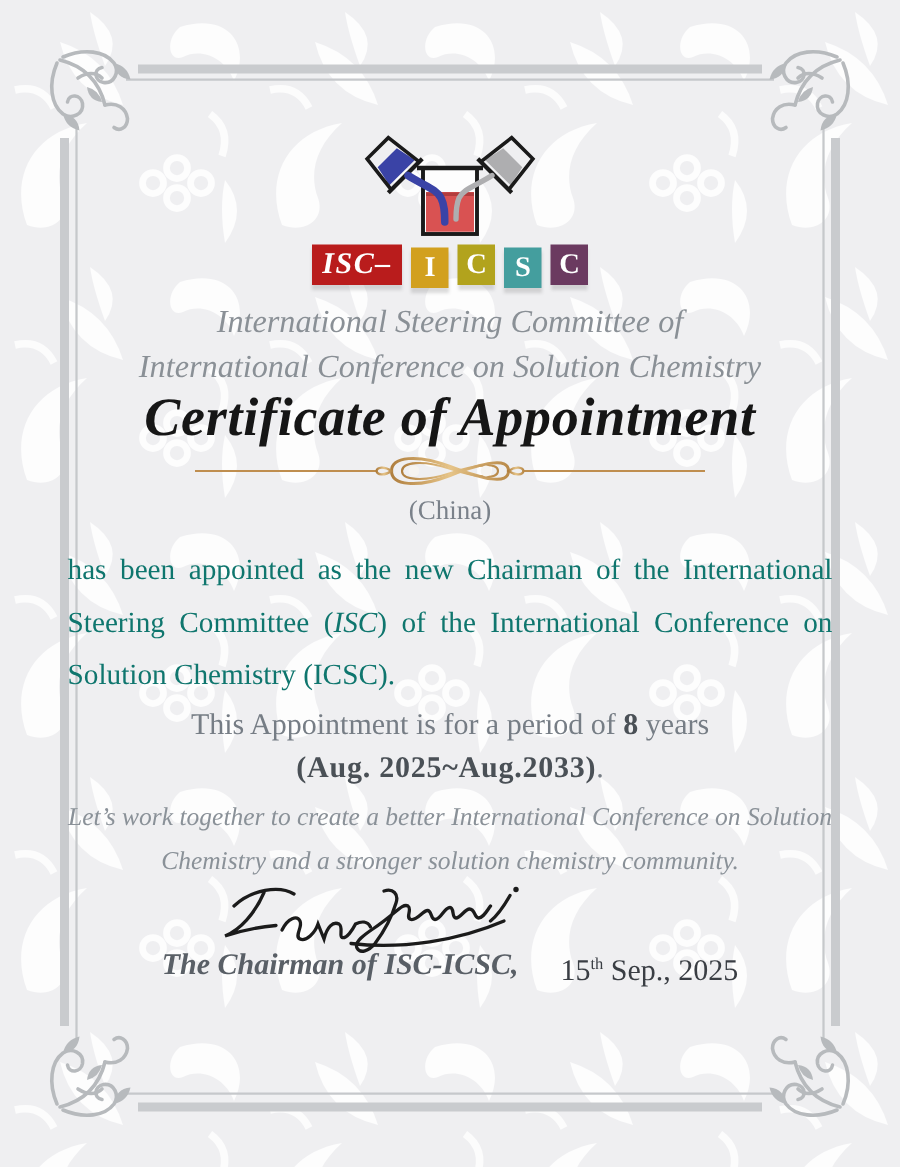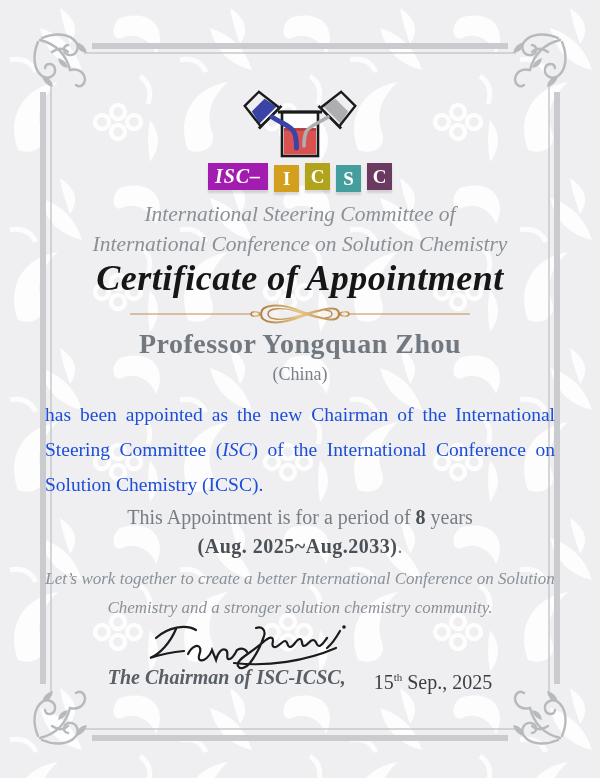--- a/index.html
+++ b/index.html
@@ -17,21 +17,21 @@
   .blk:nth-child(4){margin-top:2px;}
 
   .hline{color:#8a9096;font-weight:normal;font-style:italic;font-size:21.5px;line-height:30px;}
   .hline1{margin-top:8px;}
   .title{margin:0;color:#161616;font-weight:bold;font-style:italic;font-size:36px;line-height:38px;letter-spacing:0.5px;}
   .divider{margin-top:4px;height:26px;display:flex;justify-content:center;}
   .announce{margin-top:2px;color:#7e858d;font-size:20px;line-height:26px;}
   .name{color:#71787f;font-weight:bold;font-size:28px;line-height:34px;letter-spacing:0.5px;}
   .country{color:#7a818a;font-size:18px;line-height:26px;}
 
-  .body-par{margin:10px 45px 0;text-align:justify;color:#1d4ed8;font-size:19.5px;line-height:35px;}
+  .body-par{margin:10px 45px 0;text-align:justify;color:#0f766e;font-size:19.5px;line-height:35px;}
   .term{margin:0;color:#767d85;font-size:20px;line-height:30px;}
   .term b{color:#4a5056;}
   .range{margin:0;color:#767d85;font-size:20px;line-height:28px;}
   .range b{color:#4a5056;letter-spacing:0.5px;}
   .closing{margin:4px 32px 0;color:#8a9198;font-style:italic;font-size:17px;line-height:29px;text-align:center;}
 
   .signature-svg{display:block;margin:-4px auto 0;transform:translateX(-52px);}
   .footer{margin-top:-6px;display:flex;justify-content:center;align-items:flex-start;gap:28px;font-size:20px;line-height:26px;}
   .footer .role{color:#595f66;font-weight:bold;font-style:italic;}
   .footer .date{color:#3a3e44;}
@@ -127,21 +127,21 @@
         <path d="M-12,-10 L12,-10 L9,4 L-9,4 Z" fill="#aeaeb0"></path>
         <path d="M-13,-12 L-10,13 L10,13 L13,-12" fill="none" stroke="#1a1a1a" stroke-width="2.4"></path>
         <line x1="-16" y1="-13" x2="16" y2="-13" stroke="#1a1a1a" stroke-width="2.8"></line>
       </g>
 
       <path d="M47,27 C58,34 66,36 69,42 C71.5,47 71.5,52 71.5,58" fill="none" stroke="#3a43a6" stroke-width="5" stroke-linecap="round"></path>
       <path d="M103,27 C92,34 84,36 81,42 C79,47 79,51 79,56" fill="none" stroke="#aeaeb0" stroke-width="3.6" stroke-linecap="round"></path>
     </svg>
 
     <div class="blocks">
-      <span class="blk blk-wide" style="background-color: #a21caf;">ISC–</span>
+      <span class="blk blk-wide" style="background-color: #b91c1c;">ISC–</span>
       <span class="blk blk-sq" style="background-color: rgb(210, 160, 30);">I</span>
       <span class="blk blk-sq" style="background-color: rgb(178, 163, 29);">C</span>
       <span class="blk blk-sq" style="background-color: rgb(68, 158, 158);">S</span>
       <span class="blk blk-sq" style="background-color: rgb(107, 58, 96);">C</span>
     </div>
 
     <div class="hline hline1">International Steering Committee of</div>
     <div class="hline">International Conference on Solution Chemistry</div>
     <h1 class="title">Certificate of Appointment</h1>
 
@@ -160,21 +160,20 @@
           <path d="M131,13 C131,3.5 148,1.5 170,10 C192,18.5 209,22.5 209,13 C209,3.5 192,7.5 170,16 C148,24.5 131,22.5 131,13 Z" stroke-width="2"></path>
           <path d="M138,13 C138,7 152,5.5 170,11.5 C188,17.5 202,19 202,13 C202,7 188,8.5 170,14.5 C152,20.5 138,19 138,13 Z" stroke-width="1.4"></path>
           <path d="M131,13 C126,9.5 121.5,10.5 121,13 C121.5,15.5 126,16.5 131,13 Z" stroke-width="1.6"></path>
           <path d="M209,13 C214,9.5 218.5,10.5 219,13 C218.5,15.5 214,16.5 209,13 Z" stroke-width="1.6"></path>
         </g>
         <circle cx="146" cy="13" r="3.6" fill="#f6f4f0"></circle>
         <circle cx="194" cy="13" r="3.6" fill="#f6f4f0"></circle>
       </svg>
     </div>
 
-    <div class="name">Professor Yongquan Zhou</div>
     <div class="country">(China)</div>
 
     <p class="body-par"><span>has been appointed as the new Chairman of the International Steering Committee (</span><i>ISC</i><span>) of the International Conference on Solution Chemistry (ICSC).</span></p>
 
     <p class="term"><span>This Appointment is for a period of </span><b>8</b><span> years</span></p>
 
     <p class="range"><b>(Aug. 2025~Aug.2033)</b><span>.</span></p>
 
     <p class="closing">Let’s work together to create a better International Conference on Solution Chemistry and a stronger solution chemistry community.</p>
 

